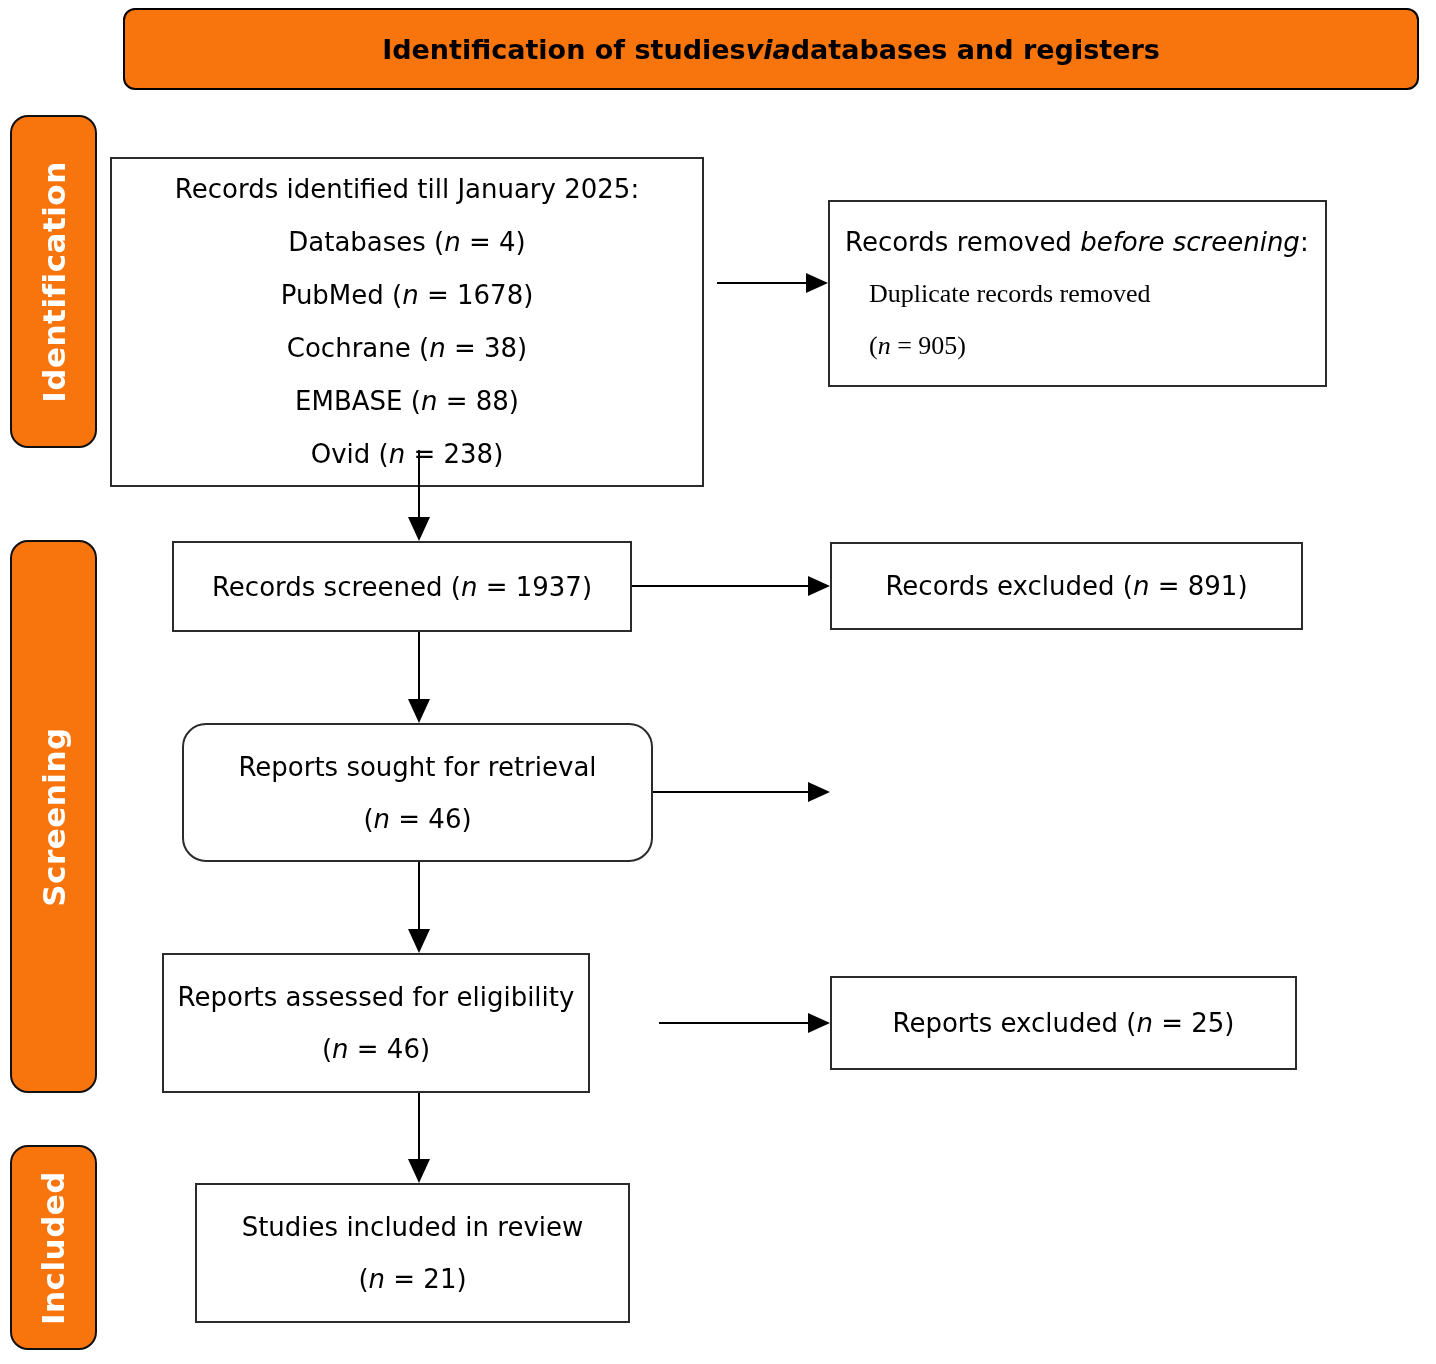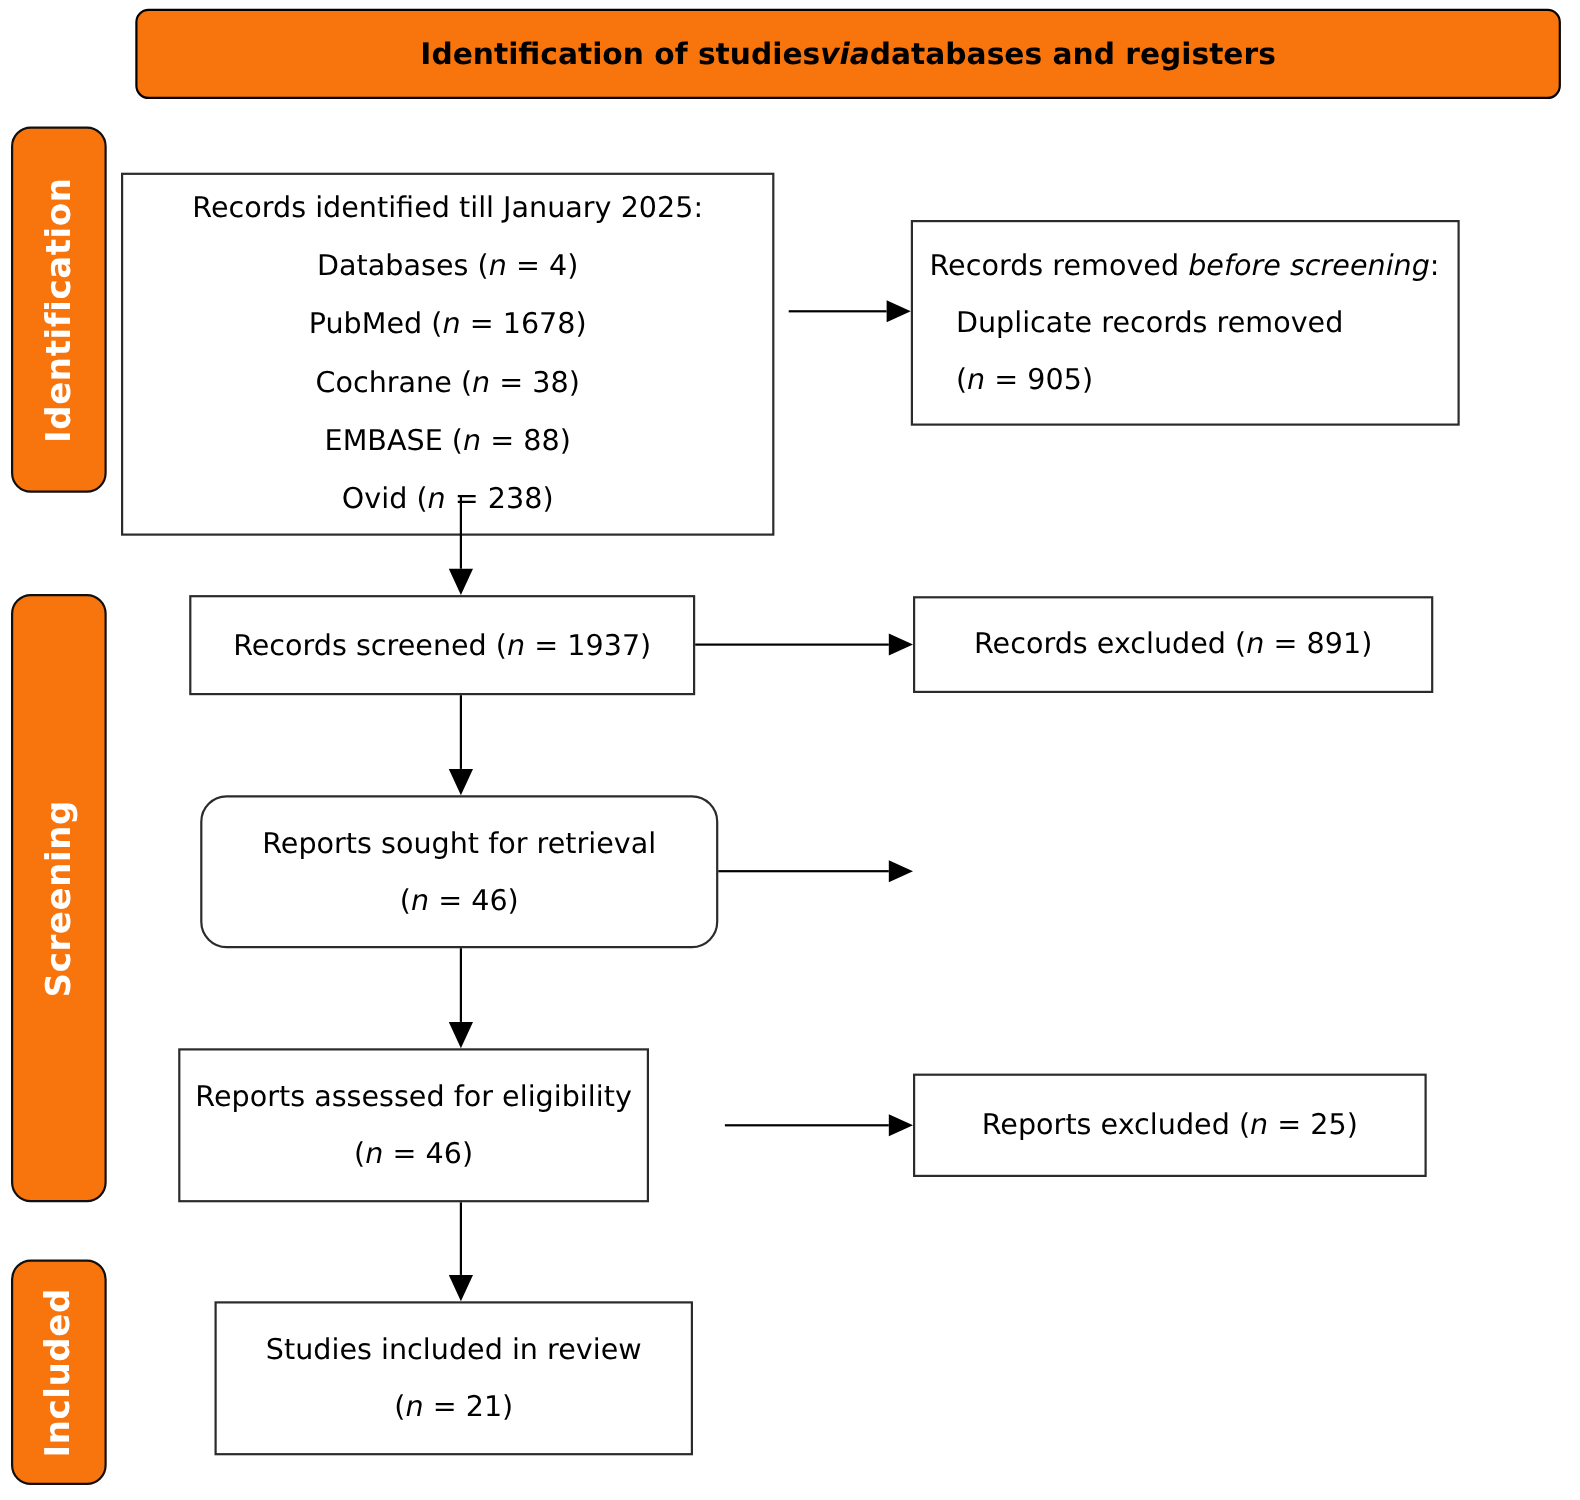--- a/index.html
+++ b/index.html
@@ -37,21 +37,21 @@
   #stage-included{top:1145px;height:205px;}
   .box{
     position:absolute;background:#fff;
     border:2px solid #2b2b2b;
     display:flex;flex-direction:column;justify-content:center;
     font-size:26px;line-height:52px;text-align:center;
     box-sizing:border-box;
   }
   #box-identified{left:110px;top:118px;width:594px;height:330px;line-height:53px;margin-top:39px;}
   #box-removed{left:828px;top:200px;width:499px;height:187px;text-align:left;padding-left:15px;}
-  #box-removed .indent{padding-left:24px;}
+  #box-removed .indent{padding-left:24px;font-family:Liberation Serif, serif;}
   #box-screened{left:172px;top:541px;width:460px;height:91px;}
   #box-records-excluded{left:830px;top:542px;width:473px;height:88px;}
   #box-sought{left:182px;top:723px;width:471px;height:139px;border-radius:24px;}
   #box-not-retrieved{left:830px;top:746px;width:485px;height:92px;}
   #box-assessed{left:162px;top:953px;width:428px;height:140px;text-align:center;}
   #box-reports-excluded{left:830px;top:976px;width:467px;height:94px;}
   #box-included{left:195px;top:1183px;width:435px;height:140px;}
   .arrow-v{position:absolute;width:2px;background:#000;}
   .arrow-v::after{
     content:"";position:absolute;left:50%;bottom:-24px;transform:translateX(-50%);

